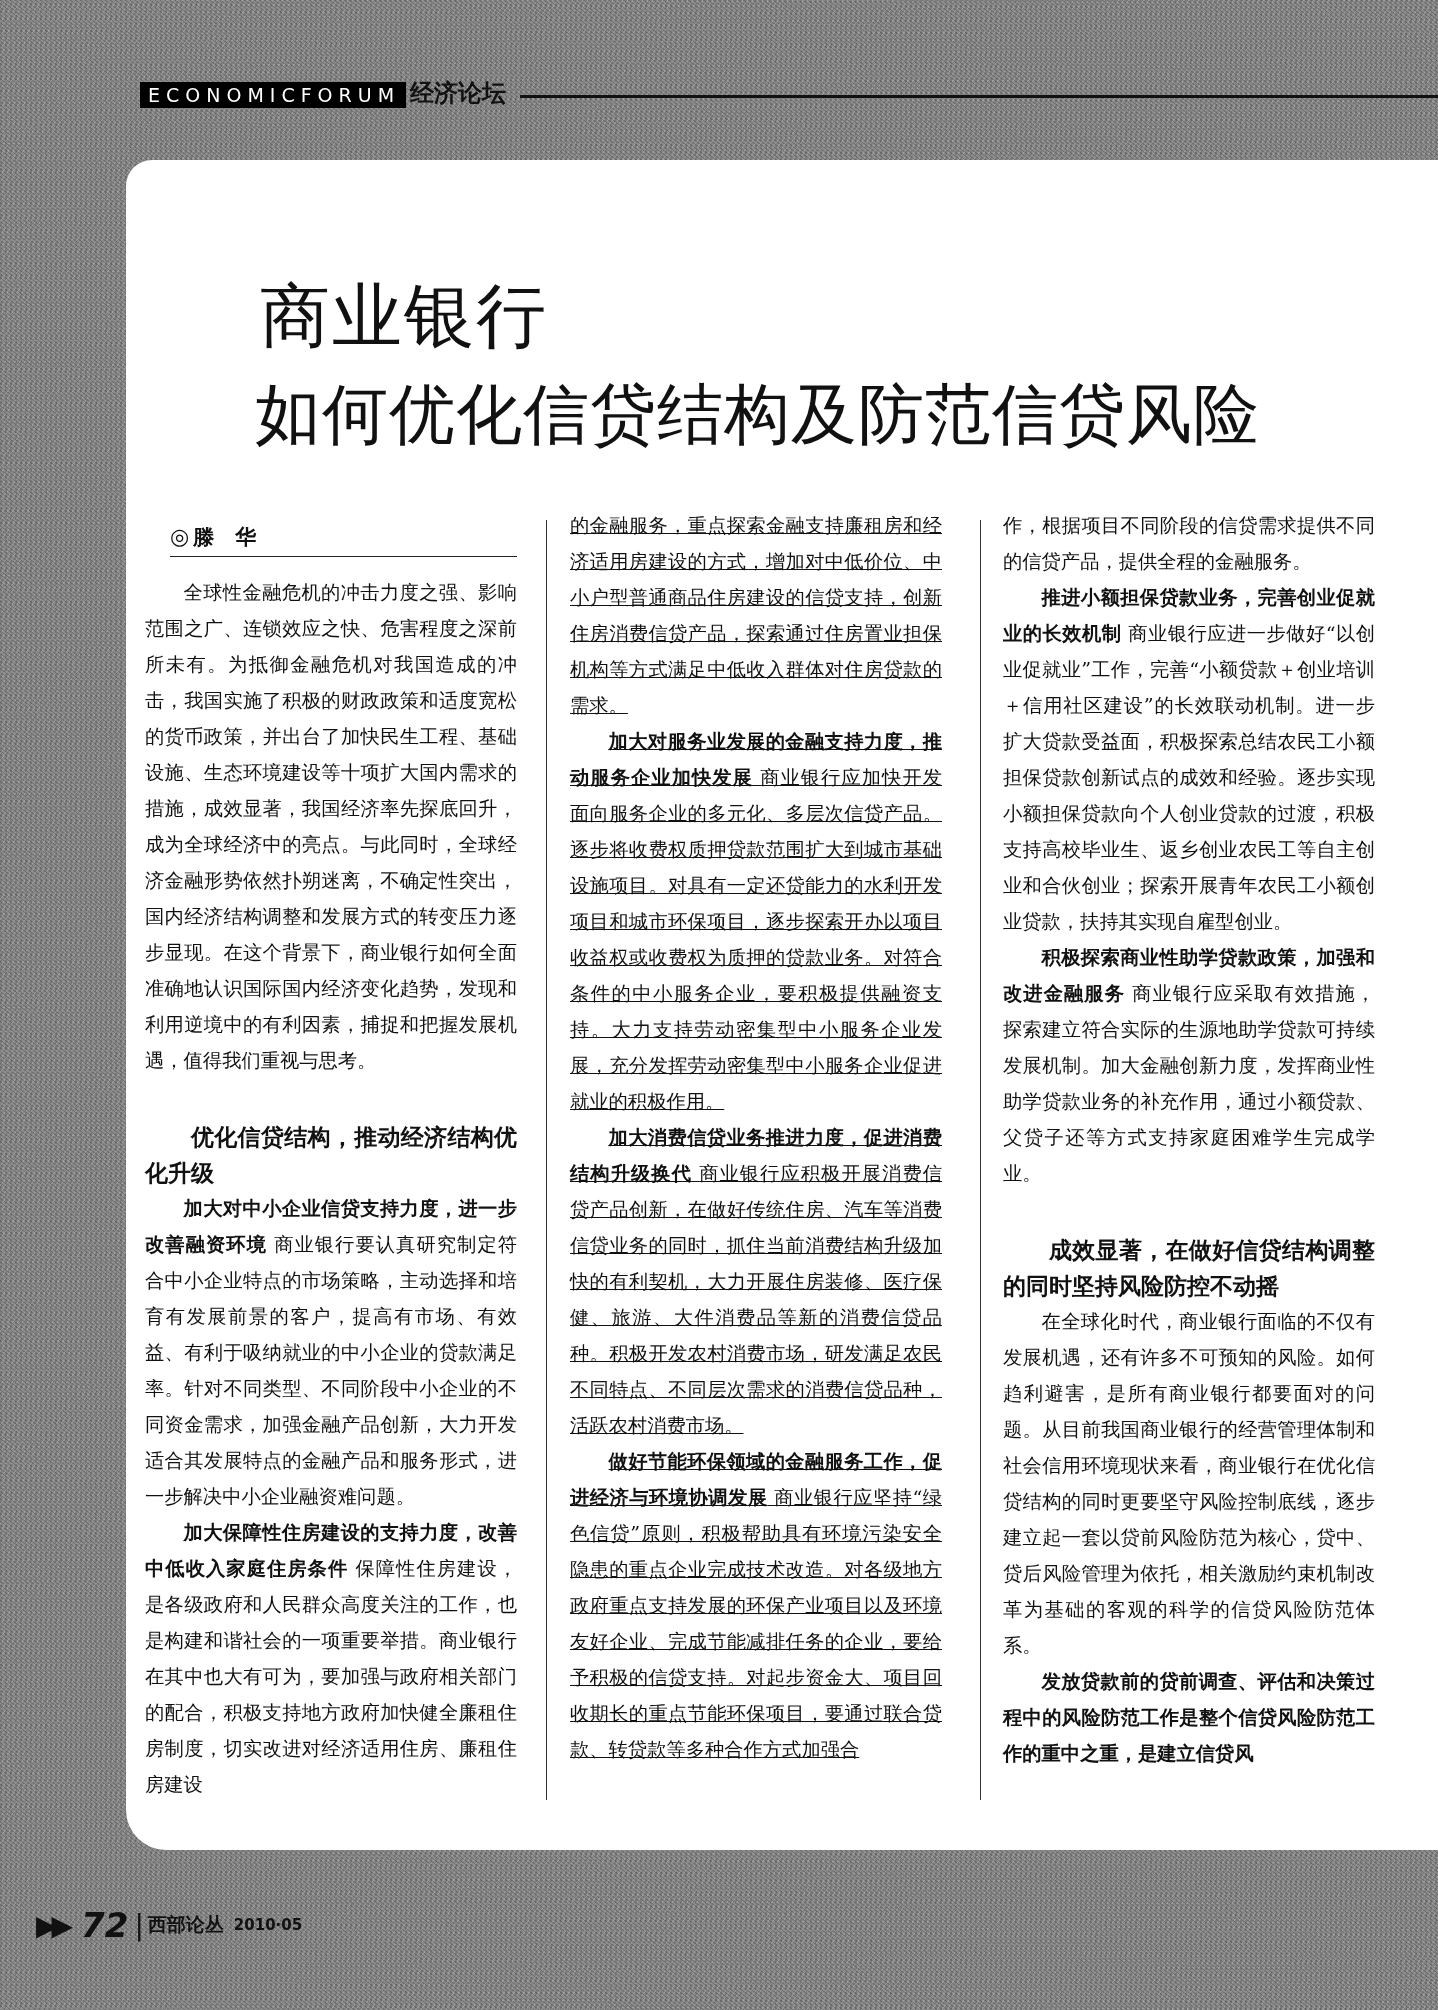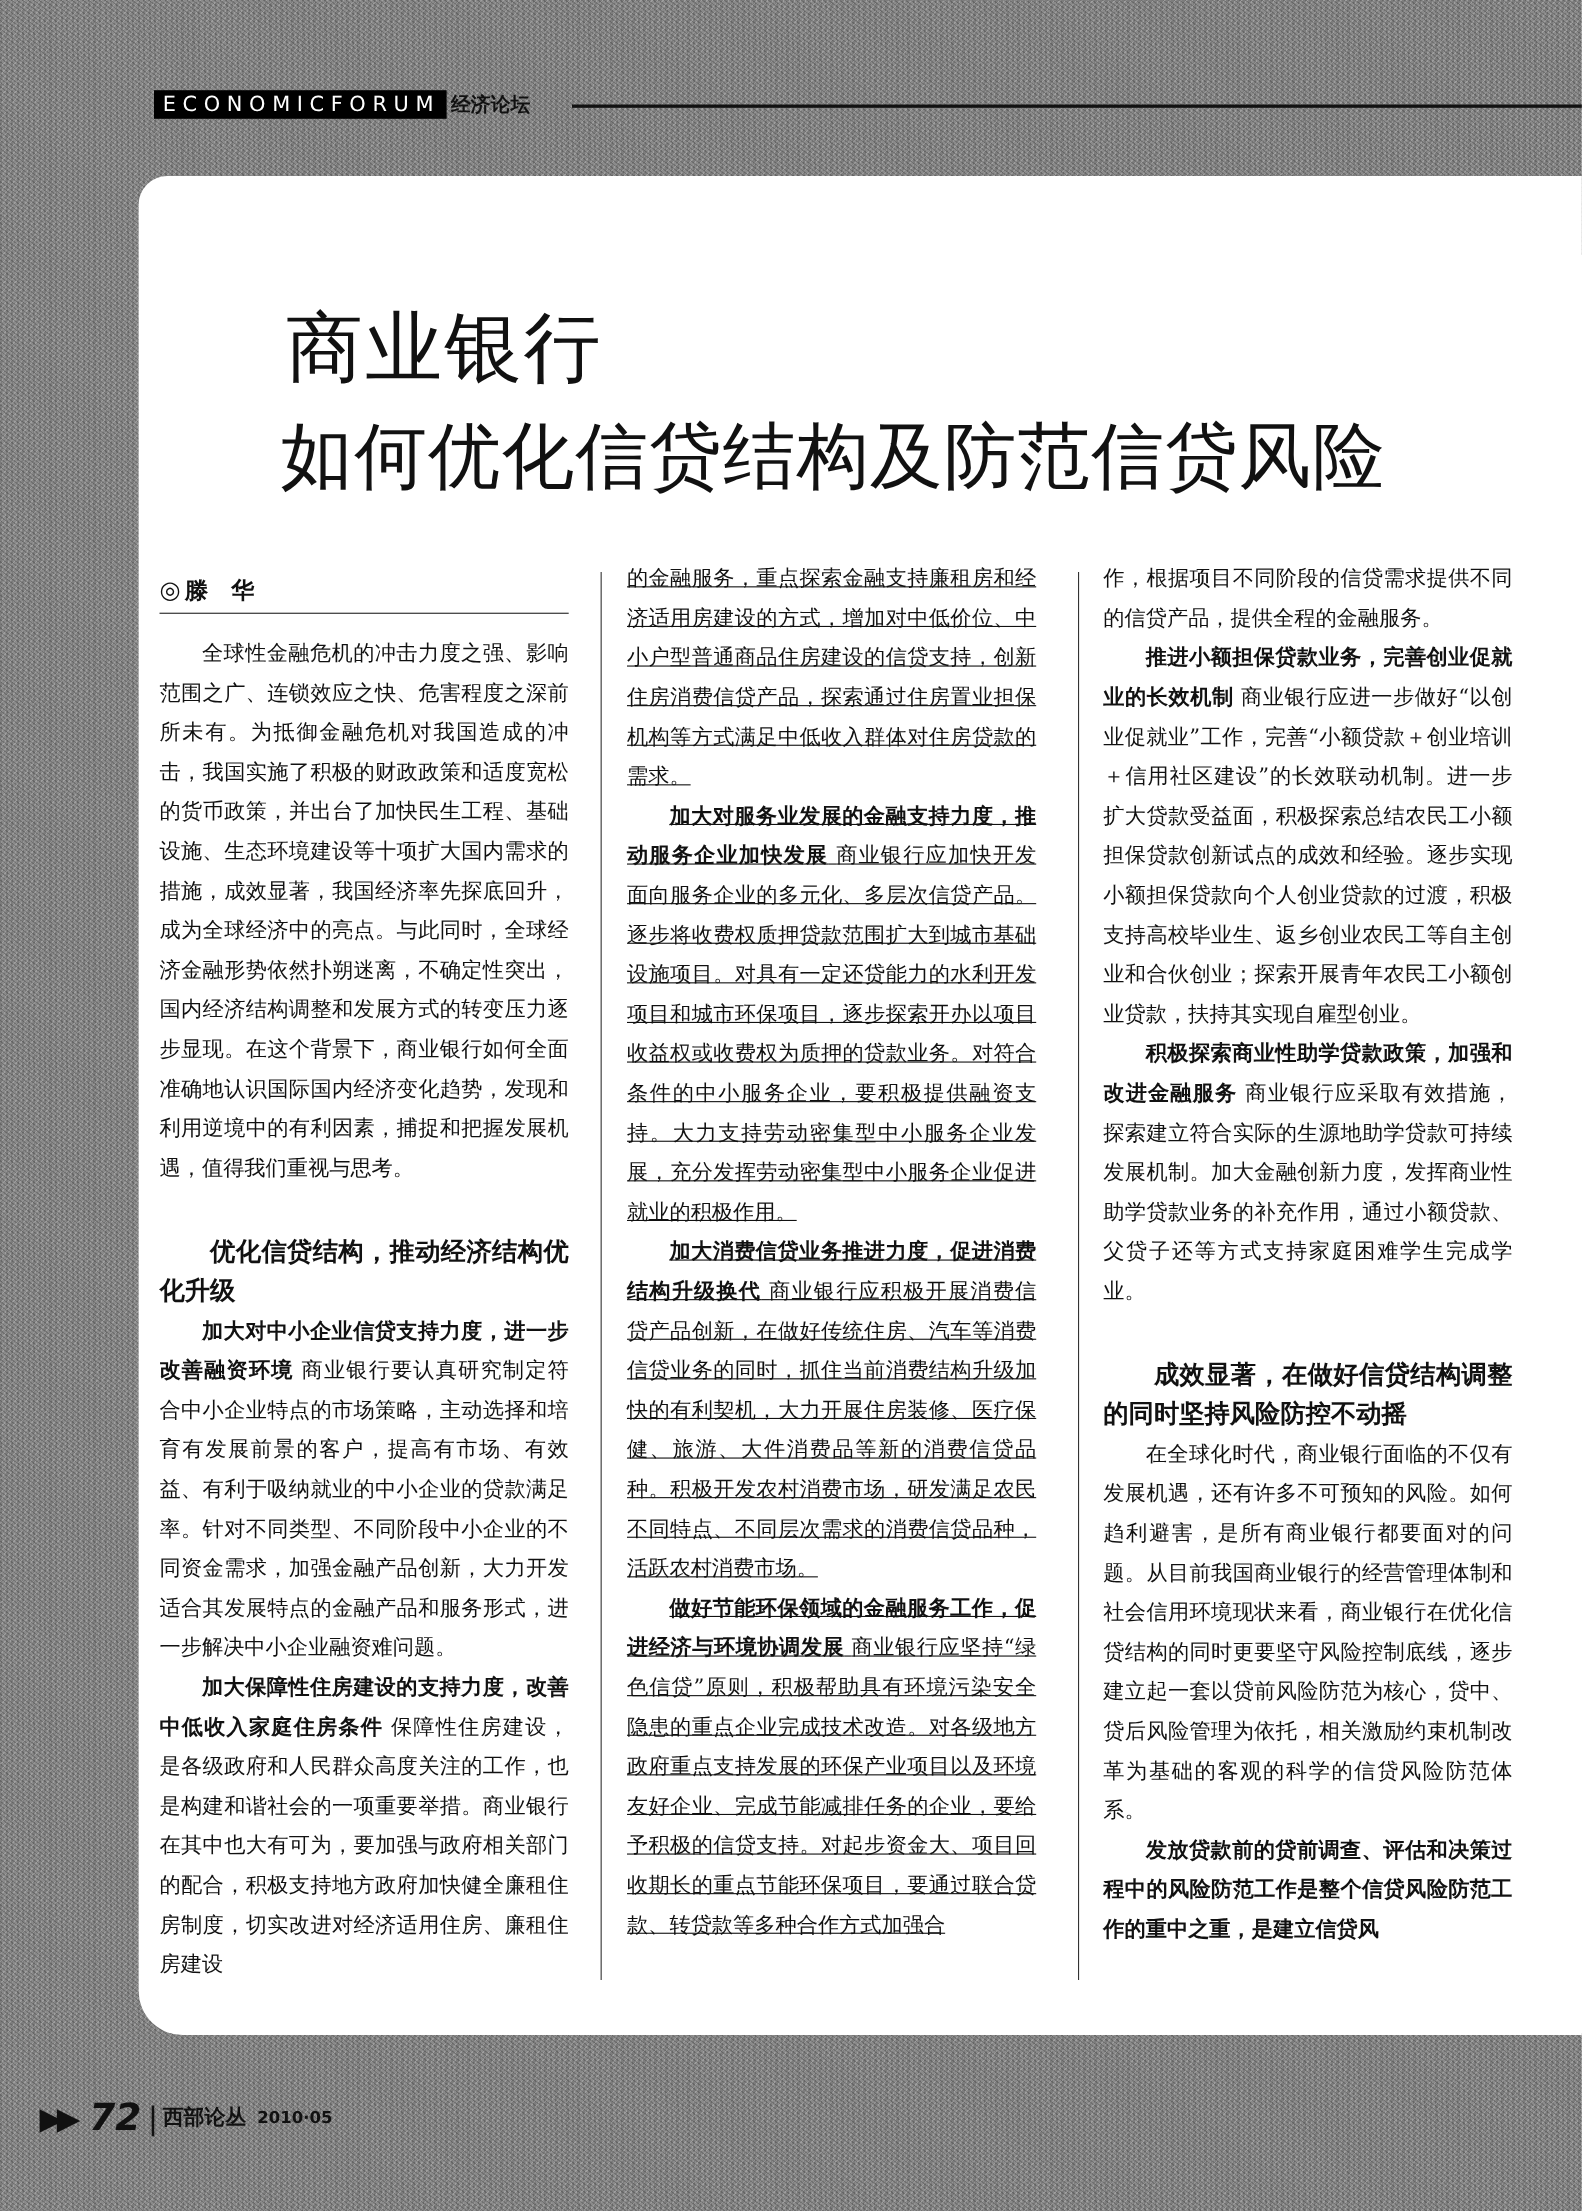--- a/index.html
+++ b/index.html
@@ -18,22 +18,22 @@
   }
   .brand {
     position: absolute; left: 140px; top: 82px; height: 26px;
     display: flex; align-items: center;
   }
   .brand-en {
     background: #000; color: #fff; font-family: "DejaVu Sans", "Liberation Sans", sans-serif;
     font-size: 19px; letter-spacing: 6px; padding: 0 6px 0 8px; height: 26px; line-height: 26px;
   }
   .brand-cn {
-    font-family: Liberation Serif, serif; font-weight: bold;
-    font-size: 18px; color: #111; margin-left: 4px; line-height: 26px;
+    font-family: Liberation Mono, monospace; font-weight: bold;
+    font-size: 24px; color: #111; margin-left: 4px; line-height: 26px;
   }
   .brand-rule {
     position: absolute; left: 520px; top: 95px; width: 918px; height: 3px; background: #111;
   }
   .page {
     position: absolute; left: 126px; top: 160px; width: 1312px; height: 1690px;
     background: #fff; border-top-left-radius: 26px; border-bottom-left-radius: 40px;
   }
   .title-1 {
     position: absolute; left: 260px; top: 270px; font-size: 70px; font-weight: normal;
@@ -53,20 +53,21 @@
   .col-1 { left: 145px; top: 520px; }
   .col-2 { left: 570px; text-decoration: underline; }
   .col-3 { left: 1003px; }
   .divider { position: absolute; width: 1px; background: #333; top: 520px; height: 1280px; }
   .divider-1 { left: 546px; }
   .divider-2 { left: 980px; }
   .author {
     font-family: "DejaVu Sans", "Liberation Sans", sans-serif; font-weight: bold;
     font-size: 21px; line-height: 34px; border-bottom: 1.5px solid #222; margin-bottom: 18px;
     padding-bottom: 2px;
+    margin-left: 25px;
   }
   .author .bullseye { font-size: 22px; margin-right: 4px; }
   .section-heading {
     font-family: "DejaVu Sans", "Liberation Sans", sans-serif; font-weight: bold;
     font-size: 23px; line-height: 36px; margin: 38px 0 0 0; text-indent: 0;
   }
   .col p.para + .section-heading { margin-top: 40px; }
   .footer {
     position: absolute; left: 36px; top: 1905px; display: flex; align-items: center;
     font-family: "DejaVu Sans", "Liberation Sans", sans-serif; font-weight: bold; color: #111;

